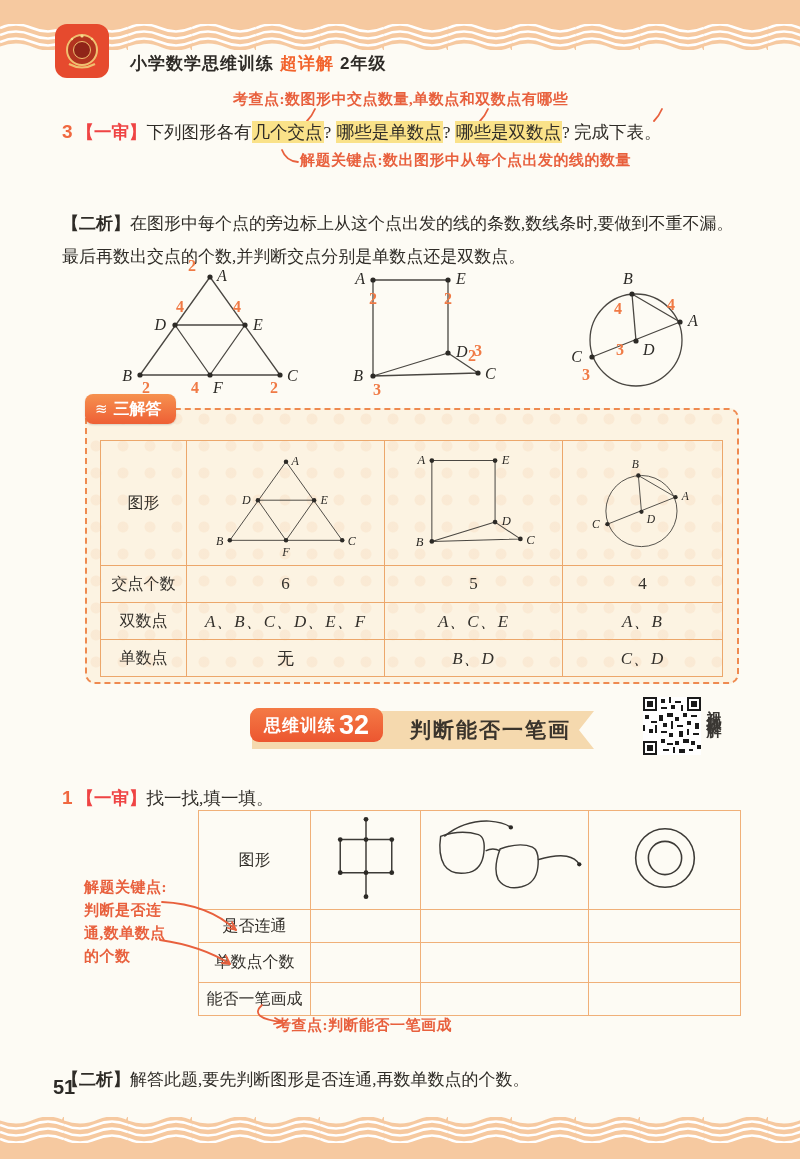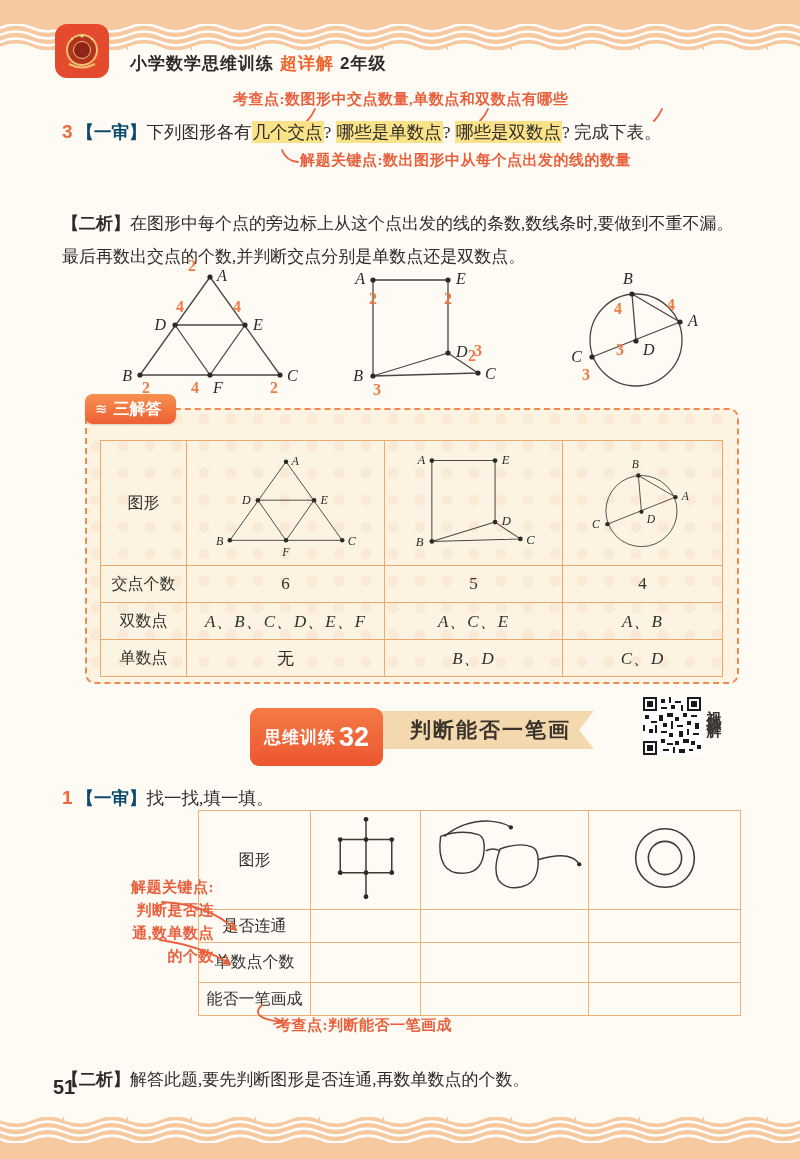--- a/index.html
+++ b/index.html
@@ -14,32 +14,32 @@
   .band-top svg{bottom:0;}
   .band-bottom svg{top:0;transform:scaleY(-1);}
   .wline{fill:none;stroke:#ffffff;stroke-width:2.5;}
 
   
   .logo{position:absolute;left:55px;top:24px;}
   .header-title{position:absolute;left:130px;top:52px;font-size:17px;font-weight:700;color:#2e2b27;letter-spacing:1px;}
   .header-title .accent{color:#f2632c;margin:0 6px;}
 
   
-  .note{position:absolute;color:#e8603d;font-size:15px;font-family:"Liberation Serif",serif;font-weight:600;letter-spacing:0.5px;text-align:right;}
+  .note{position:absolute;color:#e8603d;font-size:15px;font-family:"Liberation Serif",serif;font-weight:600;letter-spacing:0.5px;}
   .note-top{left:233px;top:90px;}
   .note-key{left:300px;top:151px;}
   .note-side{left:74px;top:876px;width:130px;white-space:pre-line;line-height:23px;margin-left:10px;}
   .note-bottom{left:276px;top:1016px;}
   .curve{position:absolute;}
   .curve path{fill:none;stroke:#e8603d;stroke-width:1.8;stroke-linecap:round;}
 
   
   .qline{position:absolute;font-size:17.5px;font-family:"Liberation Serif",serif;color:#2f2c27;}
   .qline .qnum{color:#f0683f;font-weight:800;font-family:"Liberation Sans",sans-serif;font-size:19px;margin-right:4px;}
-  .qline .tag{font-weight:800;font-family:"Liberation Sans",sans-serif;color:#0c4a6e;}
+  .qline .tag{font-weight:800;font-family:"Liberation Sans",sans-serif;color:#ef4444;}
   .q3-line{left:62px;top:120px;}
   .q1-line{left:62px;top:786px;}
   mark.hl{background:#fae289;padding:1px 1px;color:inherit;}
   .para{position:absolute;left:62px;width:678px;font-size:17px;line-height:33px;font-family:"Liberation Serif",serif;color:#2f2c27;}
   .para .tag{font-weight:800;font-family:"Liberation Sans",sans-serif;}
   .q3-analysis{top:190px;}
   .q1-analysis{top:1046px;width:700px;}
 
   
   .figsvg{position:absolute;}
@@ -64,21 +64,21 @@
   table.anst td.val{font-size:17px;font-family:"Liberation Serif",serif;}
   .letters{font-style:italic;font-family:"Liberation Serif",serif;letter-spacing:1px;}
   .ansfig text{font-family:"Liberation Serif",serif;font-size:15px;font-style:italic;fill:#2c2a26;}
   .ansfig .ln{stroke:#4a4742;stroke-width:1.2;fill:none;}
   .ansfig .dot{fill:#2c2a26;}
 
   
   .ribbon{position:absolute;left:252px;top:711px;height:38px;width:342px;background:#f5d9ae;
           clip-path:polygon(0 0,100% 0,calc(100% - 15px) 50%,100% 100%,0 100%);
           display:flex;align-items:center;}
-  .lesson-badge{position:absolute;left:250px;top:708px;height:58px;padding:0 14px;border-radius:9px;
+  .lesson-badge{position:absolute;left:250px;top:708px;height:34px;padding:0 14px;border-radius:9px;
                 background:linear-gradient(180deg,#f47a45,#ec5630);color:#fff;display:flex;align-items:center;z-index:3;}
   .lesson-badge .bt{font-size:17px;font-weight:700;letter-spacing:1px;}
   .lesson-badge .bn{font-size:27px;font-weight:800;margin-left:3px;}
   .lesson-title{position:absolute;left:410px;top:716px;font-size:21px;font-weight:800;color:#3a342c;letter-spacing:2px;z-index:3;}
 
   .qr{position:absolute;left:643px;top:697px;}
   .qr-caption{position:absolute;left:704px;top:699px;height:80px;writing-mode:vertical-rl;font-size:15px;color:#3a3733;letter-spacing:4px;font-weight:600;}
 
   
   table.ext{position:absolute;left:198px;top:810px;border-collapse:collapse;table-layout:fixed;}

